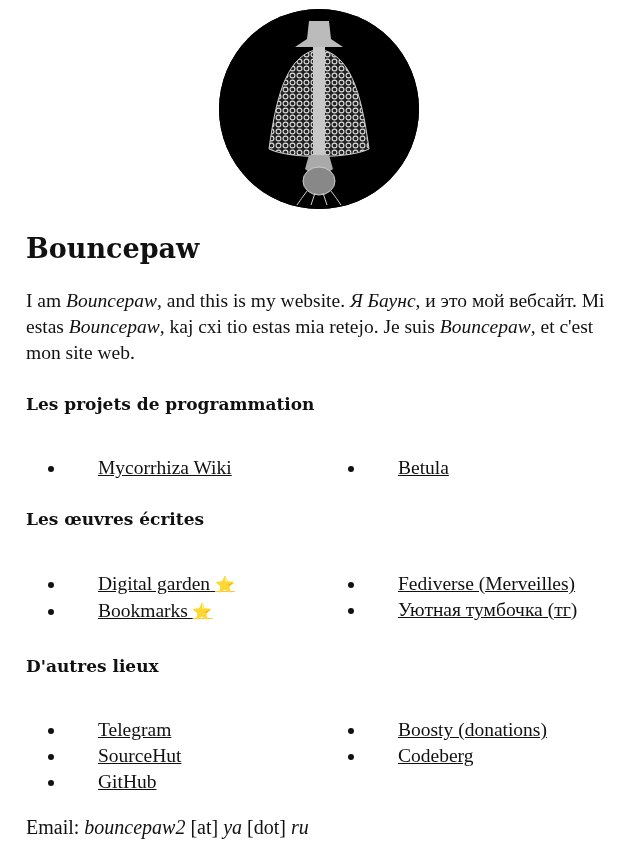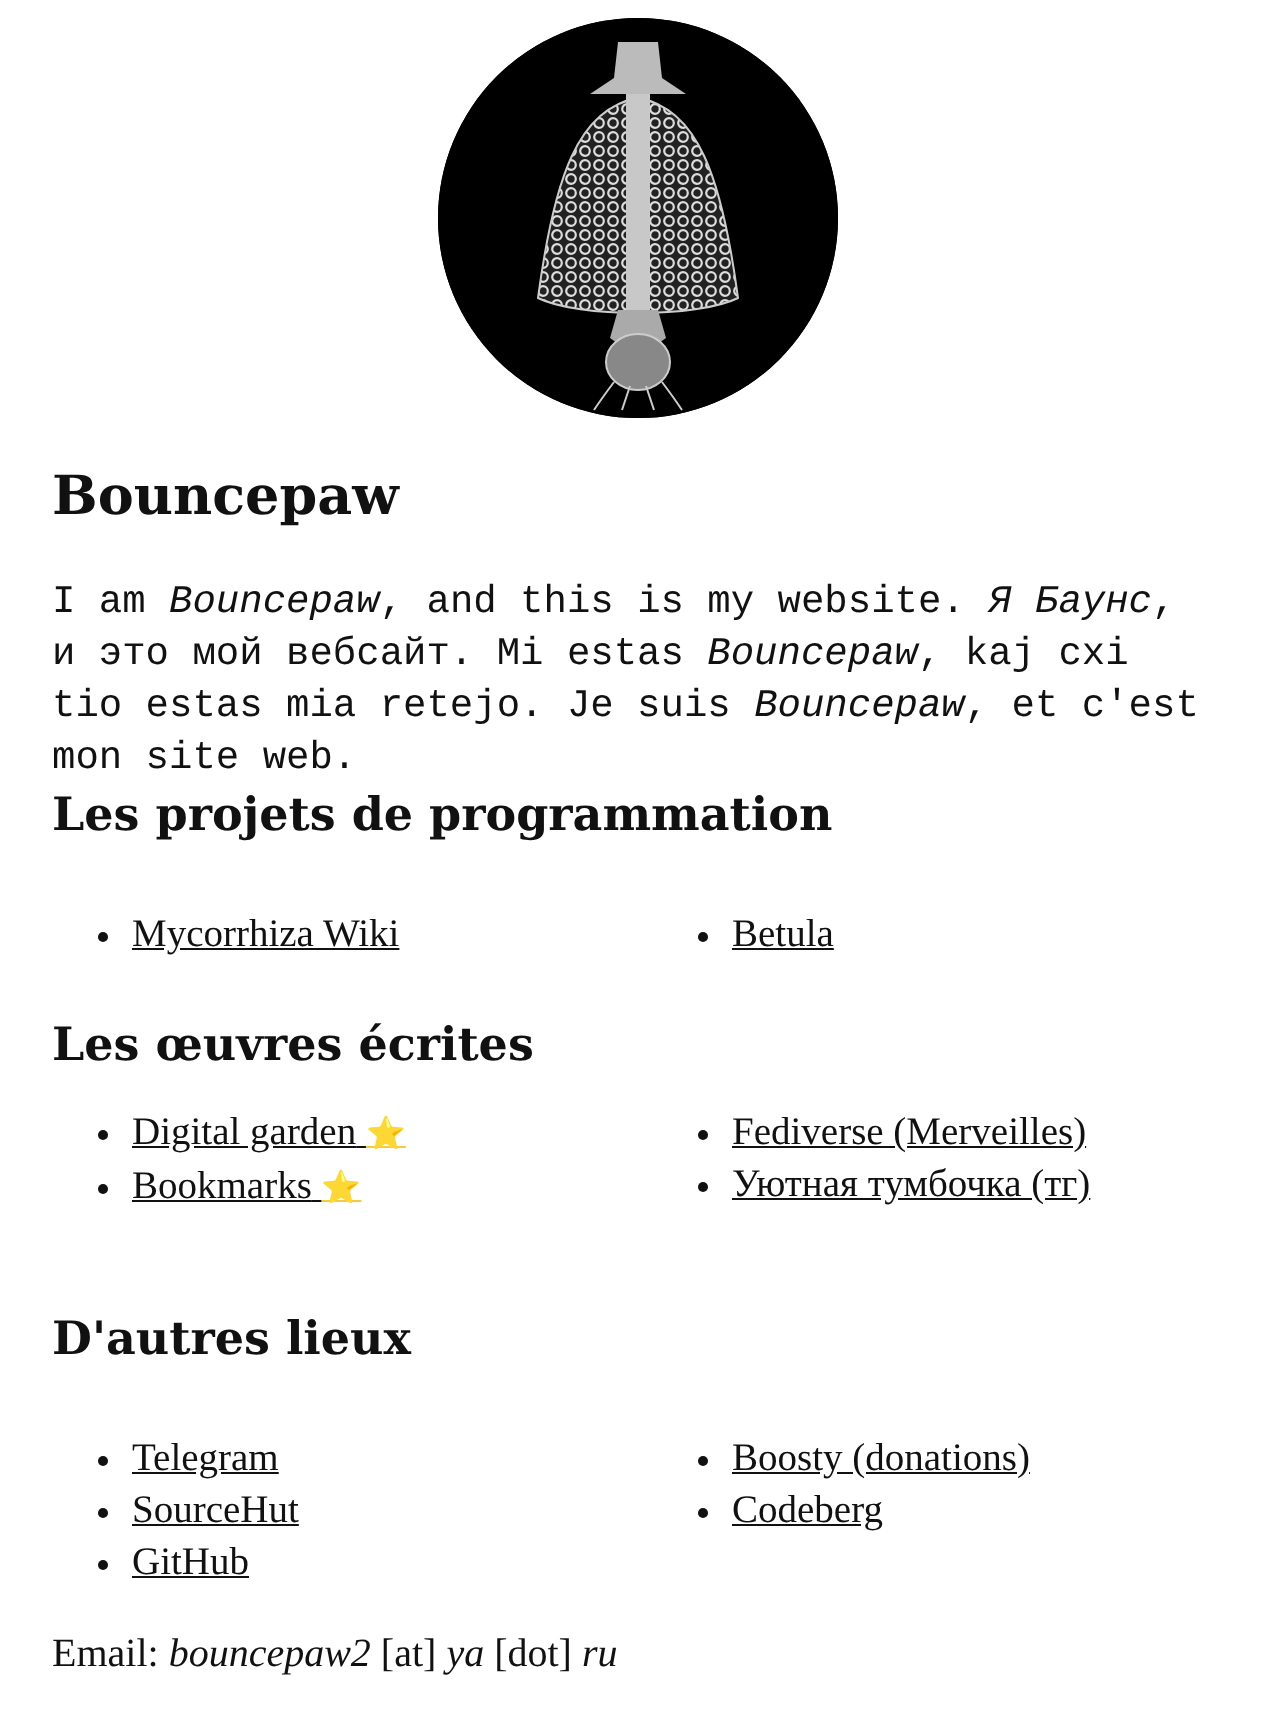--- a/index.html
+++ b/index.html
@@ -8,27 +8,27 @@
     font-family: "DejaVu Serif", "Liberation Serif", serif;
     color: #111; font-size: 18px;
   }
   .wrap { padding: 0 26px; position: relative; }
   .avatar {
     display: block; margin: 9px auto 0; width: 200px; height: 200px;
     border-radius: 50%; background: #000; overflow: hidden; position: relative;
   }
   h1, h2 { font-family: "DejaVu Serif", serif; font-weight: bold; margin: 0; color: #111; }
   h1 { font-size: 27px; position: absolute; top: 233px; left: 26px; }
-  h2 { font-size: 23px; position: absolute; left: 26px; }
+  h2 { font-size: 17px; position: absolute; left: 26px; }
   p.intro { position: absolute; top: 288px; left: 26px; width: 580px; margin: 0;
-    font-family: Liberation Mono, monospace; font-size: 19.5px; line-height: 26px; }
+    font-family: Liberation Serif, serif; font-size: 19.5px; line-height: 26px; }
   ul { list-style: disc; margin: 0; padding: 0; position: absolute; left: 48px; width: 560px;
     columns: 2; column-gap: 40px; font-family: "Liberation Serif", serif; font-size: 19.5px; line-height: 26px; }
   ul li { margin-left: 18px; break-inside: avoid; }
-  a { color: #111; text-decoration: underline; }
+  a { color: #111; text-decoration: underline; margin-left: 32px; }
   .star { display: inline-block; font-size: 16px; color: #f6c945; text-decoration: underline; }
   .email { position: absolute; top: 816px; left: 26px; font-family: "Liberation Serif", serif; font-size: 20px; }
 </style>
 </head>
 <body>
 
 <div class="wrap">
   <div class="avatar" title="Haeckel illustration of a lattice-veiled fungus/radiolarian on black background">
     <svg width="200" height="200" viewBox="0 0 200 200">
       <defs>
@@ -52,21 +52,21 @@
 
 <p class="intro" id="intro"><span>I am </span><em>Bouncepaw</em><span>, and this is my website. </span><em>Я Баунс</em><span>, и это мой вебсайт. Mi estas </span><em>Bouncepaw</em><span>, kaj cxi tio estas mia retejo. Je suis </span><em>Bouncepaw</em><span>, et c'est mon site web.</span></p>
 
 <h2 style="top:394px">Les projets de programmation</h2>
 <ul style="top:455px" id="sec0">
     <li><a href="#"><span>Mycorrhiza Wiki</span></a></li>
     <li><a href="#"><span>Betula</span></a></li>
   </ul>
 
 <h2 style="top:509px">Les œuvres écrites</h2>
-<ul style="top:554px; height:54px" id="sec1">
+<ul style="top:571px; height:54px" id="sec1">
     <li><a href="#"><span>Digital garden</span> <span class="star">⭐</span></a></li>
     <li><a href="#"><span>Bookmarks</span> <span class="star">⭐</span></a></li>
     <li><a href="#"><span>Fediverse (Merveilles)</span></a></li>
     <li><a href="#"><span>Уютная тумбочка (тг)</span></a></li>
   </ul>
 
 <h2 style="top:656px">D'autres lieux</h2>
 <ul style="top:717px; height:80px" id="sec2">
     <li><a href="#"><span>Telegram</span></a></li>
     <li><a href="#"><span>SourceHut</span></a></li>

